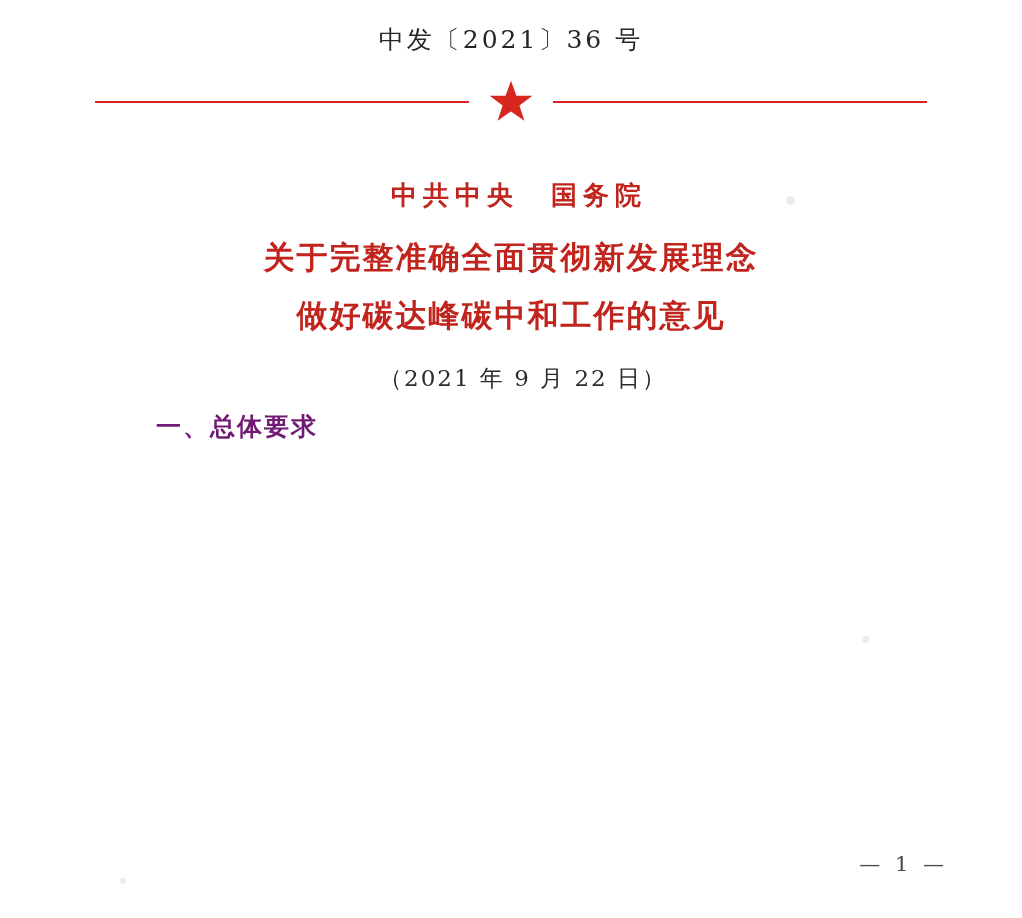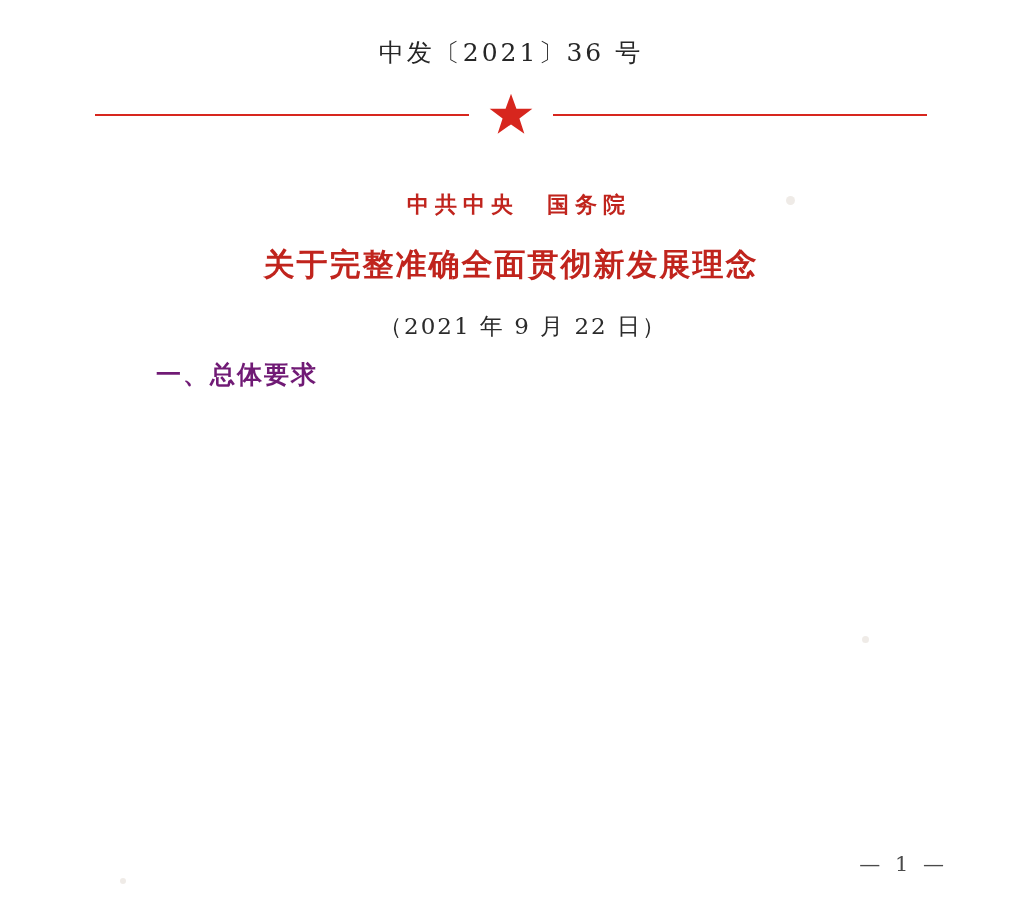--- a/index.html
+++ b/index.html
@@ -23,21 +23,21 @@
     box-sizing: border-box;
     padding: 0;
   }
 
   
   .doc-number {
     text-align: center;
     font-size: 25px;
     letter-spacing: 3px;
     color: #262626;
-    padding-top: 36px;
+    padding-top: 23px;
     font-family: "DejaVu Serif", "Liberation Serif", serif;
     font-weight: 400;
   }
 
   
   .red-rule {
     position: relative;
     margin: 26px auto 0 auto;
     width: 832px;
     height: 40px;
@@ -67,21 +67,21 @@
     color: #b8231c;
   }
   .title-line {
     font-family: "DejaVu Sans", "Liberation Sans", sans-serif;
     font-weight: bold;
     color: #c0241d;
     letter-spacing: 2px;
     line-height: 1.62;
   }
   .title-line.l1 {
-    font-size: 22px;
+    font-size: 26px;
     letter-spacing: 6px;
     padding-left: 16px;
   }
   .title-line.l2 {
     font-size: 31px;
     letter-spacing: 2px;
     margin-top: 16px;
   }
   .title-line.l3 {
     font-size: 31px;
@@ -161,20 +161,21 @@
     <div class="line left"></div>
     <div class="line right"></div>
     <svg class="red-star" viewBox="0 0 100 100" aria-hidden="true">
       <polygon points="50,4 61.8,36.6 96.4,36.6 68.3,57.4 79.1,91 50,70.4 20.9,91 31.7,57.4 3.6,36.6 38.2,36.6" fill="#d7261e"></polygon>
     </svg>
   </div>
 
   <div class="title-block">
     <div class="title-line l1">中共中央　国务院</div>
     <div class="title-line l2">关于完整准确全面贯彻新发展理念</div>
+    <div class="title-line l3">做好碳达峰碳中和工作的意见</div>
   </div>
 
   <div class="doc-date">（2021 年 9 月 22 日）</div>
 
 
   <div class="section-heading">一、总体要求</div>
 
   <div class="page-footer">— 1 —</div>
 
 </div>

